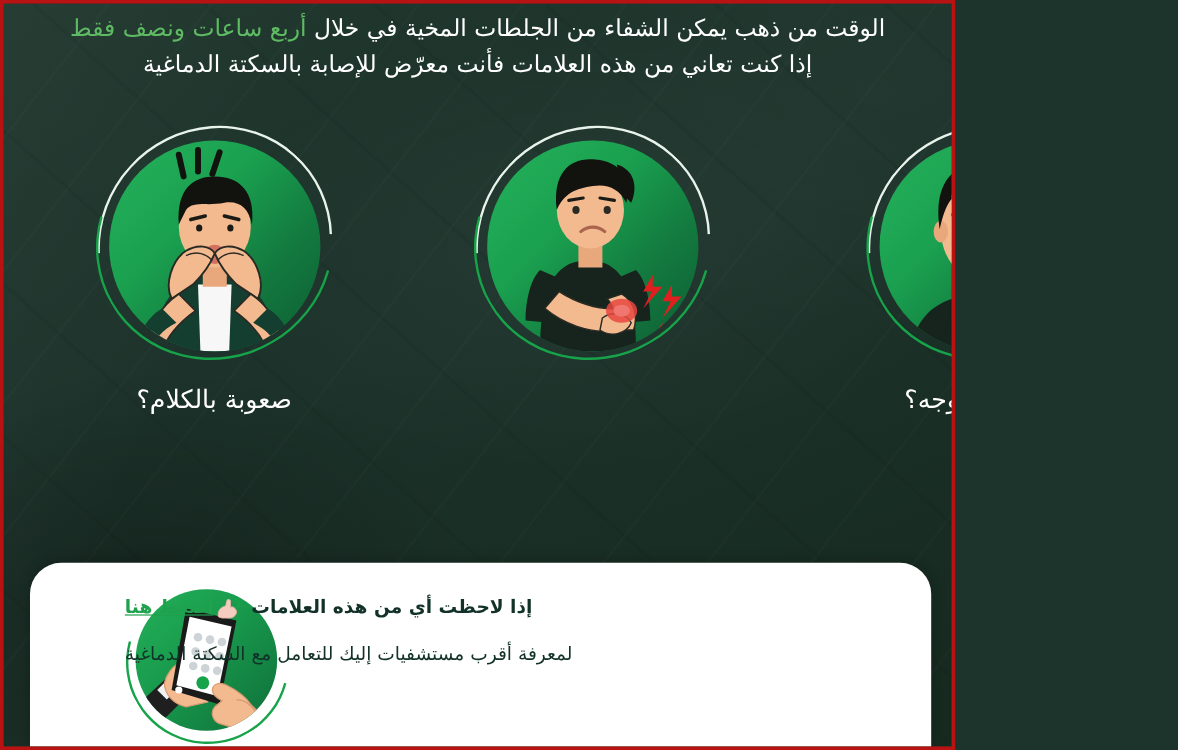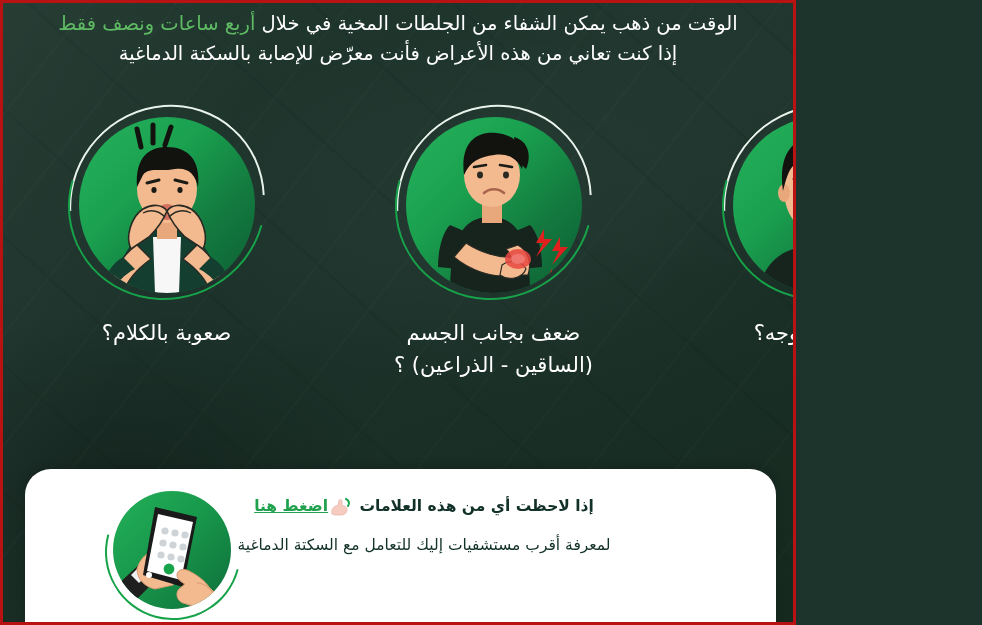--- a/index.html
+++ b/index.html
@@ -31,21 +31,21 @@
   #header{position:absolute;top:6px;left:0;right:0;text-align:center;direction:rtl;z-index:4;}
   .hline{
     color:#ffffff;font-size:19.5px;line-height:30px;font-weight:400;
     letter-spacing:0px;white-space:nowrap;
   }
   .hi-green{color:#5fbb63;}
 
   
   #row{position:absolute;top:104px;left:0;right:0;height:330px;z-index:3;}
   .card{position:absolute;top:0;width:327px;text-align:center;}
-  .c-left{left:0;}
+  .c-left{left:12px;}
   .c-mid{left:327px;}
   .c-right{left:654px;}
 
   .circle-wrap{position:relative;width:200px;height:192px;margin:0 auto;}
   .ring{position:absolute;inset:0;border-radius:50%;
     border:2.5px solid transparent;
     border-top-color:#e8f3ec;border-right-color:#e8f3ec;
     transform:rotate(-48deg);
   }
   .ring2{position:absolute;inset:0;border-radius:50%;
@@ -72,34 +72,34 @@
     position:absolute;left:78px;top:22px;width:140px;height:118px;
   }
   #phone-disc{
     position:absolute;left:10px;top:0;width:118px;height:118px;border-radius:50%;
     background:linear-gradient(135deg,#23b059 0%,#18994c 45%,#0f6e3a 100%);
     overflow:hidden;
   }
   #phone-ring{position:absolute;left:2px;top:-7px;width:132px;height:132px;border-radius:50%;
     border:2px solid transparent;border-bottom-color:#17a34a;border-left-color:#17a34a;transform:rotate(-30deg);}
 
-  #bottom-text{position:absolute;right:32px;top:26px;width:640px;direction:rtl;text-align:center;}
+  #bottom-text{position:absolute;right:32px;top:26px;width:640px;direction:rtl;text-align:left;}
   .btxt{color:#123128;font-size:15.5px;line-height:22px;font-weight:600;}
   .btxt.two{margin-top:12px;font-weight:500;}
   .cta{color:#1fa14d;text-decoration:underline;font-weight:600;}
   .hand-ico{display:inline-block;vertical-align:-5px;margin:0 2px;}
 </style>
 </head>
 <body>
 
 <div id="frame">
 
   <div id="header">
     <div class="hline"><span>الوقت من ذهب يمكن الشفاء من الجلطات المخية في خلال </span><span class="hi-green">أربع ساعات ونصف فقط</span></div>
-    <div class="hline">إذا كنت تعاني من هذه الأعراض فأنت معرّض للإصابة بالسكتة الدماغية</div>
+    <div class="hline">إذا كنت تعاني من هذه العلامات فأنت معرّض للإصابة بالسكتة الدماغية</div>
   </div>
 
   <div id="row">
 
     <div class="card c-left">
       <div class="circle-wrap">
         <div class="ring"></div>
         <div class="ring2"></div>
         <div class="disc">
           <svg viewBox="0 0 176 176" width="176" height="176">
@@ -178,24 +178,20 @@
             <path d="M96 148 C104 142 116 144 120 152 C116 162 102 164 94 158 Z" fill="#f3b98f" stroke="#2a2a24" stroke-width="1.2"></path>
 
             <ellipse cx="112" cy="142" rx="13" ry="10" fill="#e8463f" opacity="0.85"></ellipse>
             <ellipse cx="112" cy="142" rx="7" ry="5" fill="#f07b74" opacity="0.9"></ellipse>
 
             <path d="M138 112 L130 126 L137 126 L130 140 L146 122 L138 122 Z" fill="#e01f1f"></path>
             <path d="M154 120 L146 134 L153 134 L146 148 L162 130 L154 130 Z" fill="#e01f1f"></path>
             <path d="M146 152 L140 162 L145 162 L140 172 L152 158 L146 158 Z" fill="#e01f1f"></path>
           </svg>
         </div>
-      </div>
-      <div class="label">
-        <div>ضعف بجانب الجسم</div>
-        <div>(الساقين - الذراعين) ؟</div>
       </div>
     </div>
 
     <div class="card c-right">
       <div class="circle-wrap">
         <div class="ring"></div>
         <div class="ring2"></div>
         <div class="disc">
           <svg viewBox="0 0 176 176" width="176" height="176">
 

